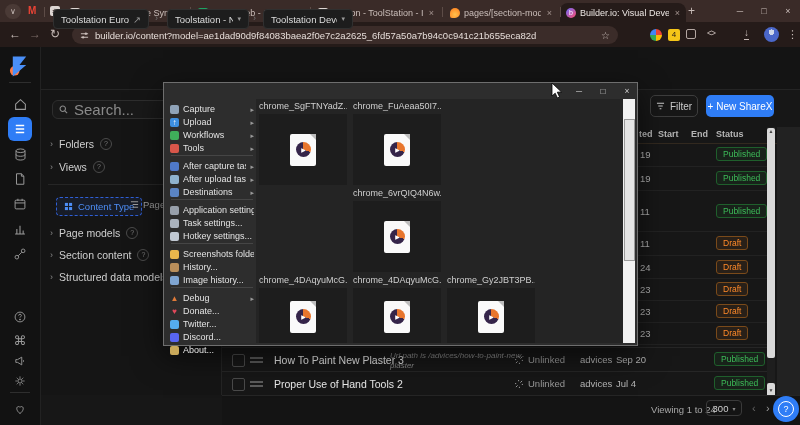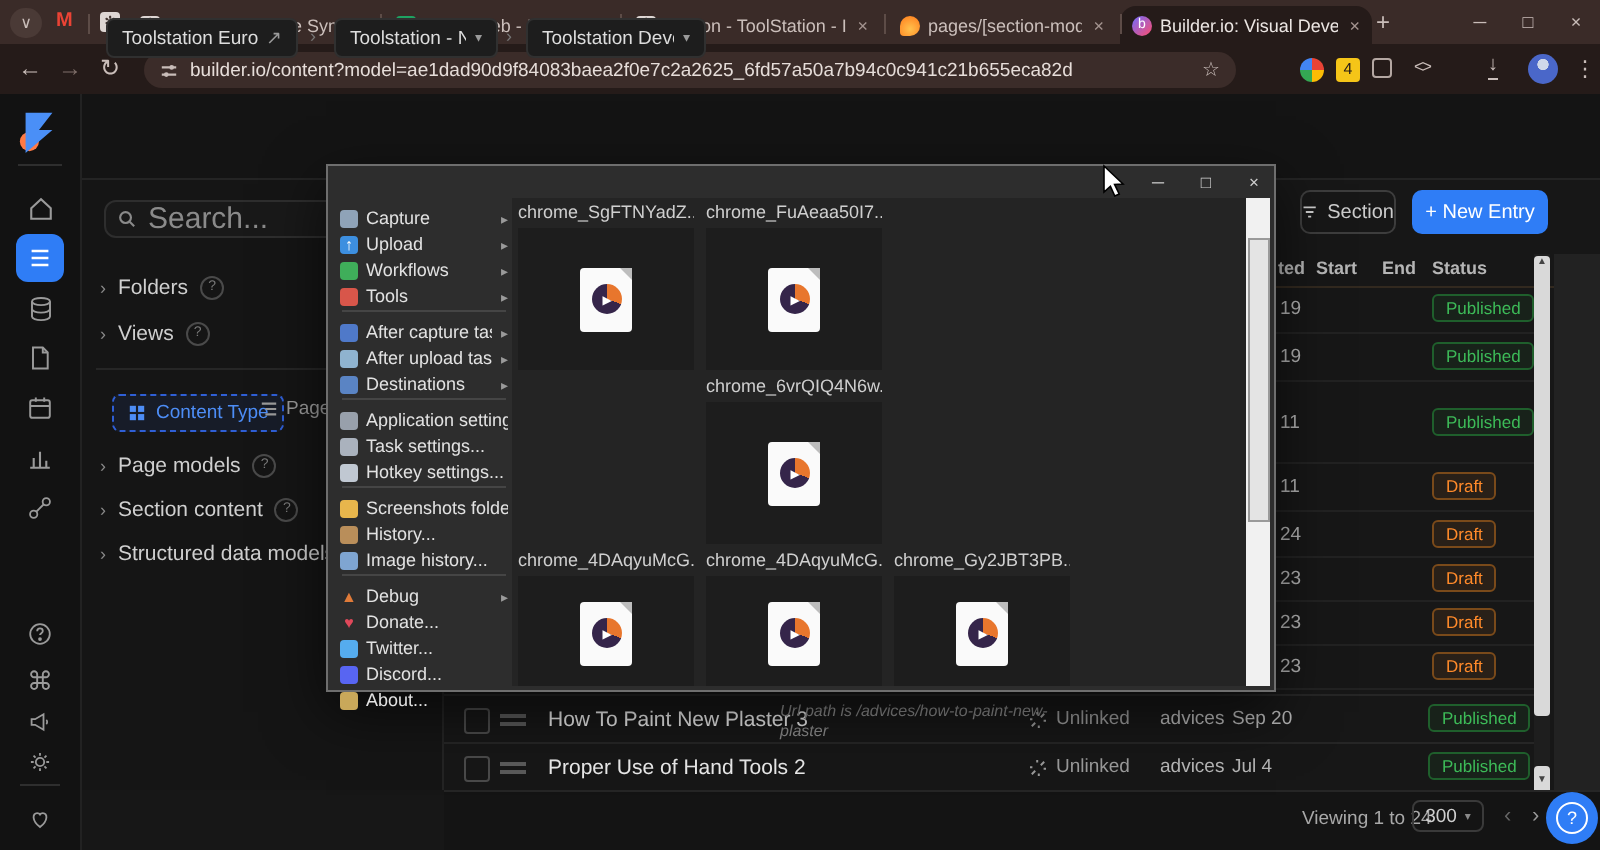--- a/index.html
+++ b/index.html
@@ -334,24 +334,24 @@
 <div class="prow-l" style="top:270px">
   <span class="chev">›</span>
   <span>Structured data models</span>
   <span class="qi">?</span>
 </div>
 
 <div id="fbtn" class="abs">
   <svg width="9" height="8" viewBox="0 0 10 9">
     <path d="M1 1.5h8M2.5 4.5h5M4 7.5h2" stroke="#ccc" stroke-width="1.2"></path>
     </svg>
-  <span>Section</span>
+  <span>Filter</span>
 </div>
 <div id="nebtn" class="abs">
-  <span>+ New Entry</span>
+  <span>+ New ShareX</span>
 </div>
 
 <div class="th" style="left:639px;width:15px;overflow:hidden">ted</div>
 <div class="th" style="left:658px">Start</div>
 <div class="th" style="left:691px">End</div>
 <div class="th" style="left:716px">Status</div>
 <div class="abs hdline"></div>
 
 <div id="tbl-right">
     <div class="pr" style="top: 143px; height: 24px;">

